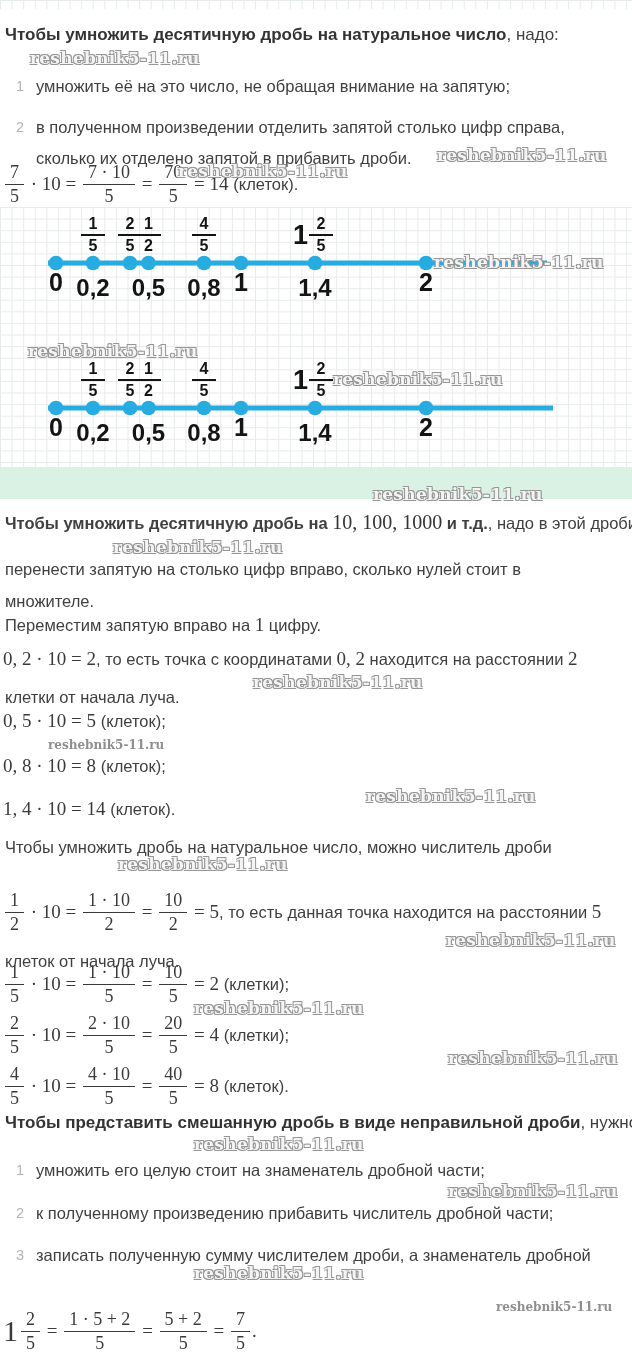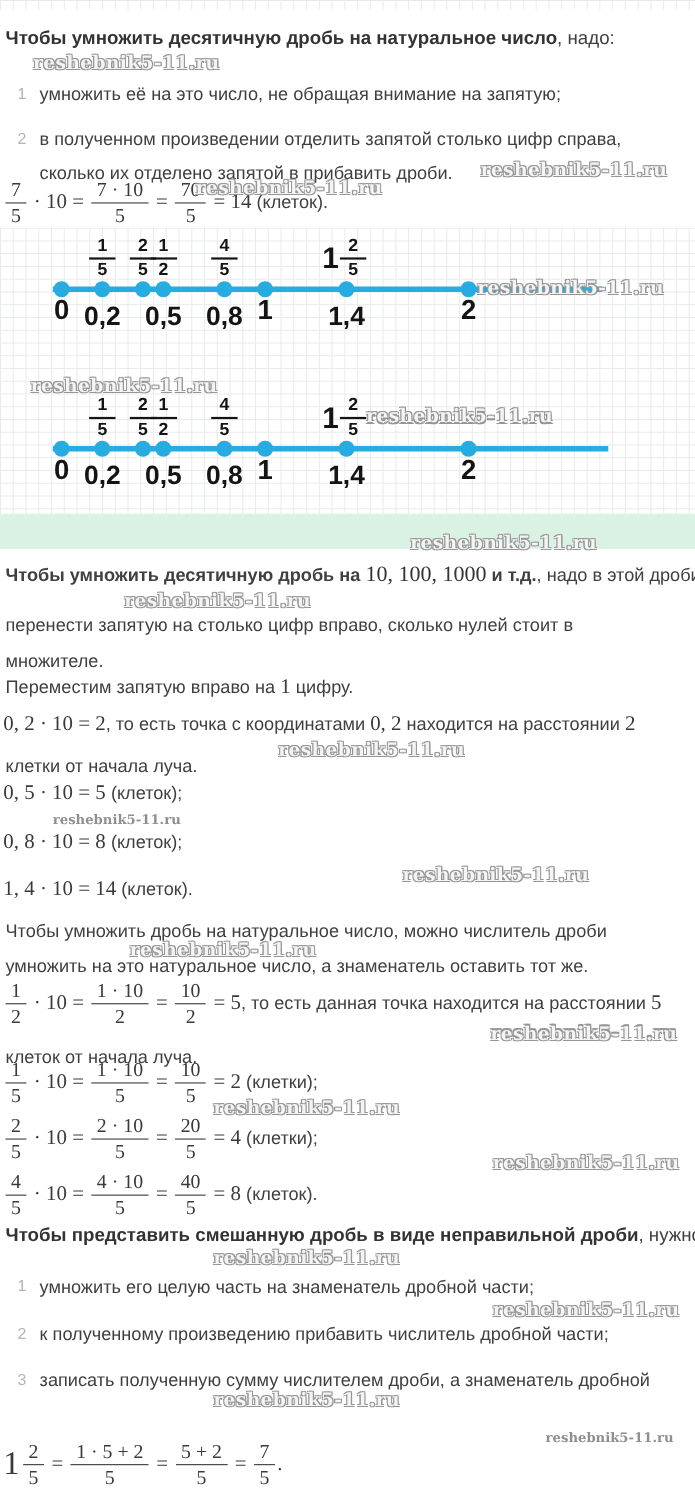--- a/index.html
+++ b/index.html
@@ -154,36 +154,35 @@
   <div class="abs pline" style="top:614px"><span class="tn">Переместим запятую вправо на </span><span class="tsn">1</span><span class="tn"> цифру.</span></div>
 
   <div class="formula sline" style="top:648px"><span class="ms">0, 2 · 10 = 2</span><span class="mp">, то есть точка с координатами </span><span class="ms">0, 2</span><span class="mp"> находится на расстоянии </span><span class="ms">2</span></div>
   <div class="abs pline" style="top:686px">клетки от начала луча.</div>
 
   <div class="formula sline" style="top:710px"><span class="ms">0, 5 · 10 = 5 </span><span class="mp">(клеток);</span></div>
   <div class="formula sline" style="top:755px"><span class="ms">0, 8 · 10 = 8 </span><span class="mp">(клеток);</span></div>
   <div class="formula sline" style="top:798px"><span class="ms">1, 4 · 10 = 14 </span><span class="mp">(клеток).</span></div>
 
   <div class="abs pline" style="top:836px">Чтобы умножить дробь на натуральное число, можно числитель дроби</div>
-  <div class="abs pline" style="top:868px">умножить на это натуральное число, а знаменатель оставить тот же.</div>
 
   <div class="formula" style="top:888px;height:48px"><span class="mfrac"><span class="mnum">1</span><span class="mden">2</span></span><span class="ms"> · 10 = </span><span class="mfrac"><span class="mnum">1 · 10</span><span class="mden">2</span></span><span class="ms"> = </span><span class="mfrac"><span class="mnum">10</span><span class="mden">2</span></span><span class="ms"> = 5</span><span class="mp">, то есть данная точка находится на расстоянии </span><span class="ms">5</span></div>
   <div class="abs pline" style="top:950px">клеток от начала луча.</div>
 
   <div class="formula" style="top:960px;height:48px"><span class="mfrac"><span class="mnum">1</span><span class="mden">5</span></span><span class="ms"> · 10 = </span><span class="mfrac"><span class="mnum">1 · 10</span><span class="mden">5</span></span><span class="ms"> = </span><span class="mfrac"><span class="mnum">10</span><span class="mden">5</span></span><span class="ms"> = 2 </span><span class="mp">(клетки);</span></div>
   <div class="formula" style="top:1011px;height:48px"><span class="mfrac"><span class="mnum">2</span><span class="mden">5</span></span><span class="ms"> · 10 = </span><span class="mfrac"><span class="mnum">2 · 10</span><span class="mden">5</span></span><span class="ms"> = </span><span class="mfrac"><span class="mnum">20</span><span class="mden">5</span></span><span class="ms"> = 4 </span><span class="mp">(клетки);</span></div>
   <div class="formula" style="top:1062px;height:48px"><span class="mfrac"><span class="mnum">4</span><span class="mden">5</span></span><span class="ms"> · 10 = </span><span class="mfrac"><span class="mnum">4 · 10</span><span class="mden">5</span></span><span class="ms"> = </span><span class="mfrac"><span class="mnum">40</span><span class="mden">5</span></span><span class="ms"> = 8 </span><span class="mp">(клеток).</span></div>
 
   <div class="abs hline" style="top:1112px">
     <span class="hb">Чтобы представить смешанную дробь в виде неправильной дроби</span><span class="hn">, нужно:</span>
   </div>
 
   <div class="abs li" style="top:1160px">
       <span class="linum">1</span>
-      <div class="liline" style="top: 0px;">умножить его целую часть на знаменатель дробной части;</div>
+      <div class="liline" style="top: 0px;">умножить его целую стоит на знаменатель дробной части;</div>
     </div>
   <div class="abs li" style="top:1203px">
       <span class="linum">2</span>
       <div class="liline" style="top: 0px;">к полученному произведению прибавить числитель дробной части;</div>
     </div>
   <div class="abs li" style="top:1245px">
       <span class="linum">3</span>
       <div class="liline" style="top: 0px;">записать полученную сумму числителем дроби, а знаменатель дробной</div>
     </div>
 

